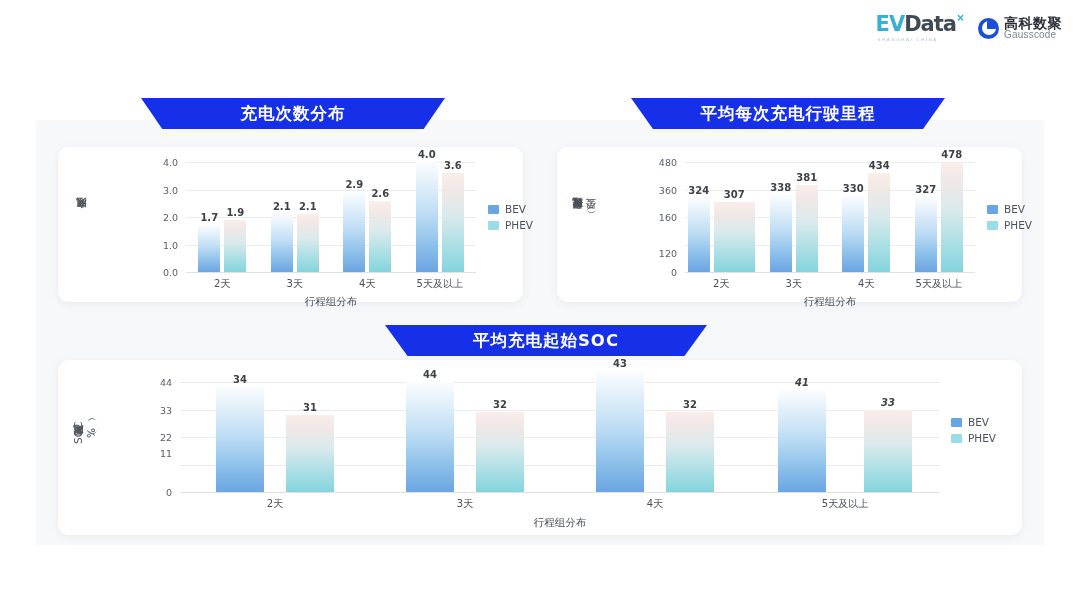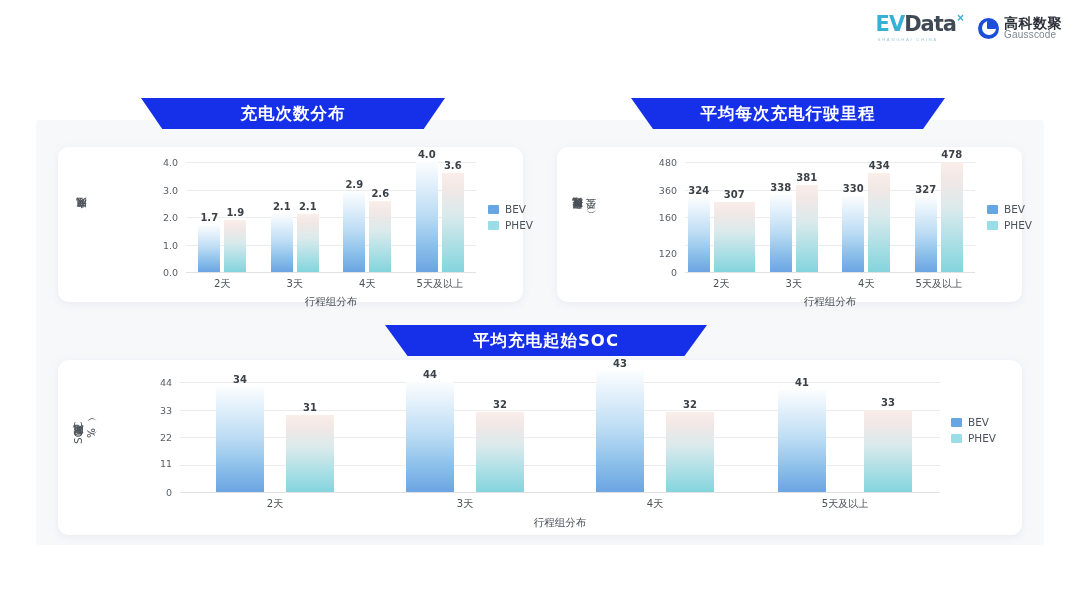--- a/index.html
+++ b/index.html
@@ -273,21 +273,21 @@
         </div>
       </div>
     </div>
   </div>
 <div class="card" id="card3">
     <div class="chart">
       <div class="ylabel two" style="left: 14px; top: 18px; height: 110px; white-space: pre;">充电起始SOC
 （%）</div>
       <div class="yticks" style="left: 52px; top: 22px; width: 62px; height: 110px;">
         <div class="ytick" style="top: 110px;">0</div>
-        <div class="ytick" style="top: 81px;">11</div>
+        <div class="ytick" style="top: 71px;">11</div>
         <div class="ytick" style="top: 55px;">22</div>
         <div class="ytick" style="top: 27.5px;">33</div>
         <div class="ytick" style="top: 0px;">44</div>
       </div>
       <div class="plot" style="left: 122px; top: 22px; width: 760px; height: 110px;">
         <div class="grid base" style="top: 110px;"></div>
         <div class="grid" style="top: 82.5px;"></div>
         <div class="grid" style="top: 55px;"></div>
         <div class="grid" style="top: 27.5px;"></div>
         <div class="grid" style="top: 0px;"></div>
@@ -309,21 +309,21 @@
             </div>
           </div>
           <div class="group" style="gap: 22px;">
             <div class="bar bev" style="width: 48px; height: 121px;">
               <span class="bval">43</span>
             </div>
             <div class="bar phev" style="width: 48px; height: 80px;">
               <span class="bval">32</span>
             </div>
           </div>
-          <div class="group" style="gap: 38px;">
+          <div class="group" style="gap: 38px; font-style: italic;">
             <div class="bar bev" style="width: 48px; height: 102.5px;">
               <span class="bval">41</span>
             </div>
             <div class="bar phev" style="width: 48px; height: 82.5px;">
               <span class="bval">33</span>
             </div>
           </div>
         </div>
       </div>
       <div class="xlabels" style="left: 122px; top: 137px; width: 760px;">

